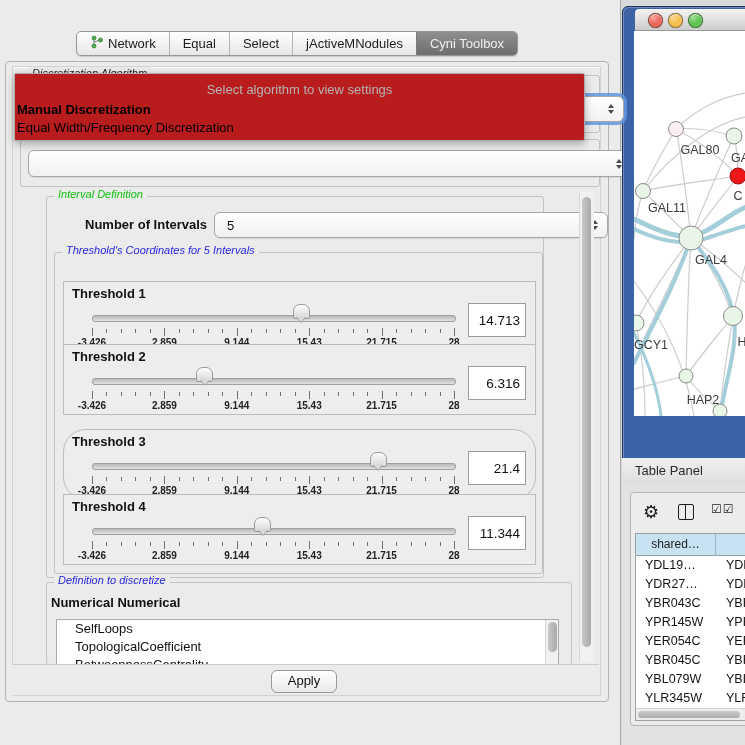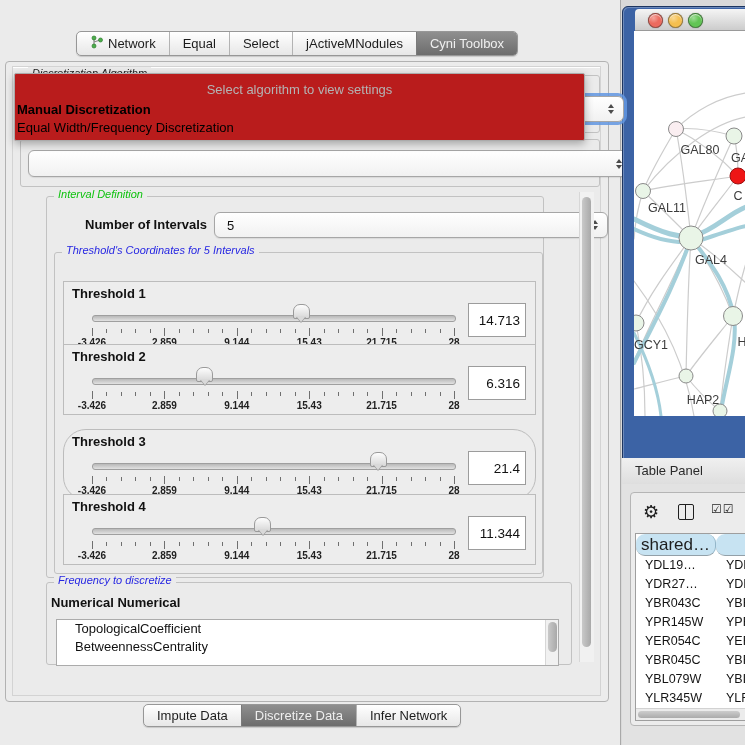--- a/index.html
+++ b/index.html
@@ -84,21 +84,21 @@
                border-bottom:1px solid #bdbdbd;}
   #tp-title{position:absolute;left:13px;top:5px;font-size:13px;color:#2a2a2a;}
   #tp-body{position:absolute;left:622px;top:484px;width:123px;height:261px;background:#e2e2e2;}
   #tp-inner{position:absolute;left:8px;top:8px;width:150px;height:232px;background:#ececec;border:1px solid #b5b5b5;border-radius:4px;}
   #tp-gear{position:absolute;left:12px;top:8px;font-size:18px;color:#1f1f1f;}
   #tp-cols{position:absolute;left:47px;top:11px;width:14px;height:14px;border:1.6px solid #1f1f1f;border-radius:2px;}
   #tp-cols::after{content:"";position:absolute;left:5.5px;top:0;width:1.6px;height:14px;background:#1f1f1f;}
   #tp-checks{position:absolute;left:80px;top:9px;font-size:12px;letter-spacing:1px;color:#1f1f1f;}
   #tp-table{position:absolute;left:4px;top:40px;width:200px;height:186px;background:#fff;border:1px solid #9e9e9e;overflow:hidden;}
   .hcell{position:absolute;top:0;height:21px;background:#c7e3f2;border-right:1px solid #93b6c9;border-bottom:1px solid #93a0a8;
-         font-size:17px;color:#1d1d1d;text-align:center;line-height:21px;border-radius:9px;}
+         font-size:12px;color:#1d1d1d;text-align:center;line-height:21px;}
   .trowt{position:absolute;left:0;width:100%;height:19px;font-size:12.5px;color:#141414;}
   .trowt .c1{position:absolute;left:9px;top:2px;} .trowt .c2{position:absolute;left:90px;top:2px;}
   #tp-hscroll{position:absolute;left:0;bottom:0;width:100%;height:11px;background:#ececec;border-top:1px solid #d2d2d2;}
   #tp-hthumb{position:absolute;left:2px;top:1.5px;width:102px;height:7px;border-radius:4px;background:linear-gradient(#cdcdcd,#ababab);}
 </style>
 </head>
 <body>
 
 <div id="stage">
 
@@ -322,47 +322,40 @@
           <span class="tlab" style="left: 172.8px;">9.144</span>
           <span class="tlab" style="left: 245.2px;">15.43</span>
           <span class="tlab" style="left: 317.6px;">21.715</span>
           <span class="tlab" style="left: 390px;">28</span>
           <div class="thumb" style="left: 190.137px;"></div>
           <input class="valbox" value="11.344" style="">
         </div>
       </div>
 
     <div class="tgroup" style="left:46px;top:582px;width:524px;height:81px;">
-      <span class="gt blue">Frequency to discretize</span>
+      <span class="gt blue">Definition to discretize</span>
       <span class="abs" style="left:4px;top:12px;font-size:13px;font-weight:700;color:#111;">Numerical Numerical</span>
       <div id="attr-list">
+        <div class="li">SelfLoops</div>
           <div class="li">TopologicalCoefficient</div>
           <div class="li">BetweennessCentrality</div>
           <div class="vscroll" style="right:0;top:0;width:12px;height:45px;">
           <div class="vthumb" style="top:2px;height:30px;"></div>
         </div>
       </div>
     </div>
 
     <div class="vscroll" style="left:579px;top:192px;width:14px;height:470px;">
       <div class="vthumb" style="top:5px;height:450px;left:2px;"></div>
     </div>
 
-
-    <div class="seg" id="bottom-tabs" style="left:143px;top:704px;">
-        <div class="s">
-          <span>Impute Data</span>
-        </div>
-        <div class="s sel">
-          <span>Discretize Data</span>
-        </div>
-        <div class="s">
-          <span>Infer Network</span>
-        </div>
-      </div>
+    <div id="apply-strip">
+      <div id="apply-btn">Apply</div>
+    </div>
+
   </div>
 
   <div id="netwin">
     <div id="net-titlebar">
         <span class="light" style="left: 13px; background: radial-gradient(circle at 35% 30%, rgba(255, 255, 255, 0.4), transparent 45%), rgb(236, 106, 94); border: 1px solid rgba(0, 0, 0, 0.35);"></span>
         <span class="light" style="left: 33px; background: radial-gradient(circle at 35% 30%, rgba(255, 255, 255, 0.4), transparent 45%), rgb(245, 191, 79); border: 1px solid rgba(0, 0, 0, 0.35);"></span>
         <span class="light" style="left: 53px; background: radial-gradient(circle at 35% 30%, rgba(255, 255, 255, 0.4), transparent 45%), rgb(97, 197, 84); border: 1px solid rgba(0, 0, 0, 0.35);"></span>
       </div>
     <div id="net-canvas">
       <svg id="net-svg" width="112" height="385" viewBox="0 0 112 385" xmlns="http://www.w3.org/2000/svg">

